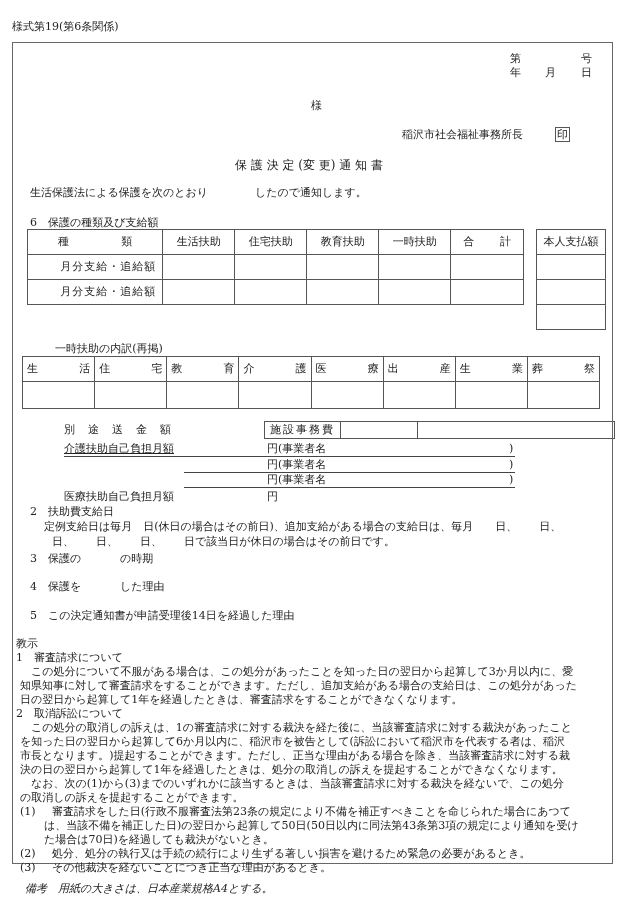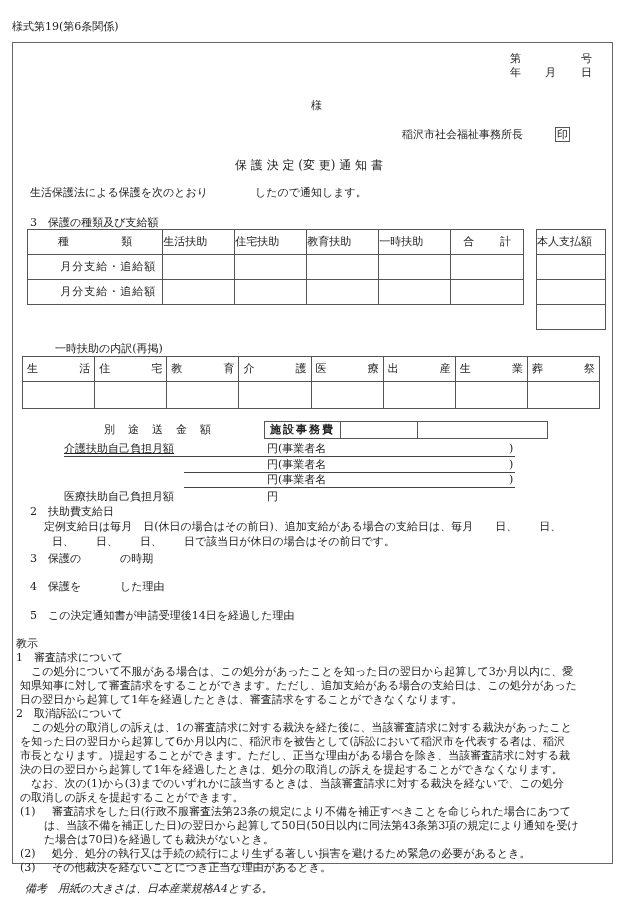--- a/index.html
+++ b/index.html
@@ -9,21 +9,21 @@
     color: #222; font-size: 11px; line-height: 14px;
   }
   .abs { position: absolute; white-space: nowrap; }
   .frame {
     position: absolute; left: 12px; top: 42px; width: 601px; height: 822px;
     border: 1px solid #666; box-sizing: border-box;
   }
   table { border-collapse: collapse; position: absolute; }
   td { border: 1px solid #555; padding: 0; height: 24px; font-size: 11px; }
   .main-table td { height: 24px; }
-  .hdr { }
+  .hdr { text-align: center; }
   .rowlbl { text-align: right; padding-right: 6px; letter-spacing: 1px; }
   .spread { display: flex; justify-content: space-between; padding: 0 4px; }
   .hline { position: absolute; border-top: 1px solid #444; height: 0; }
   .inkan { display: inline-block; border: 1px solid #555; padding: 0 1px; line-height: 13px; }
 </style>
 </head>
 <body>
 
 <div class="abs" style="left:12px;top:20px;">様式第19(第6条関係)</div>
 
@@ -37,21 +37,21 @@
 
 <div class="abs" style="left:311px;top:99px;">様</div>
 <div class="abs" style="left:402px;top:128px;">稲沢市社会福祉事務所長</div>
 <div class="abs" style="left:555px;top:127px;"><span class="inkan">印</span></div>
 
 <div class="abs" style="left:235px;top:158px;font-size:12px;">保 護 決 定 (変 更) 通 知 書</div>
 
 <div class="abs" style="left:30px;top:186px;">生活保護法による保護を次のとおり</div>
 <div class="abs" style="left:255px;top:186px;">したので通知します。</div>
 
-<div class="abs" style="left:30px;top:216px;">3　保護の種類及び支給額</div>
+<div class="abs" style="left:30px;top:216px;">6　保護の種類及び支給額</div>
 
 <table class="main-table" style="left:27px;top:229px;width:497px;">
   <tbody>
       <tr style="height:24px;">
     <td style="width:135px;">
           <div class="spread" style="padding:0 30px;">
             <span>種</span>
             <span>類</span>
           </div>
         </td>
@@ -161,22 +161,22 @@
         <td></td>
         <td></td>
     <td></td>
         <td></td>
         <td></td>
         <td></td>
   </tr>
 </tbody>
   </table>
 
-<div class="abs" style="left:64px;top:423px;letter-spacing:1px;margin-left:40px;">別　途　送　金　額</div>
-<table style="left:264px;top:421px;width:284px;font-weight:bold;">
+<div class="abs" style="left:64px;top:423px;letter-spacing:1px;">別　途　送　金　額</div>
+<table style="left:264px;top:421px;width:351px;">
   <tbody>
       <tr style="height:16px;">
     <td style="width:75px;height:16px;text-align:center;letter-spacing:2px;">施設事務費</td>
     <td style="width:76px;height:16px;"></td>
     <td style="height:16px;"></td>
   </tr>
 </tbody>
   </table>
 
 <div class="abs" style="left:64px;top:442px;text-decoration:underline;">介護扶助自己負担月額</div>

